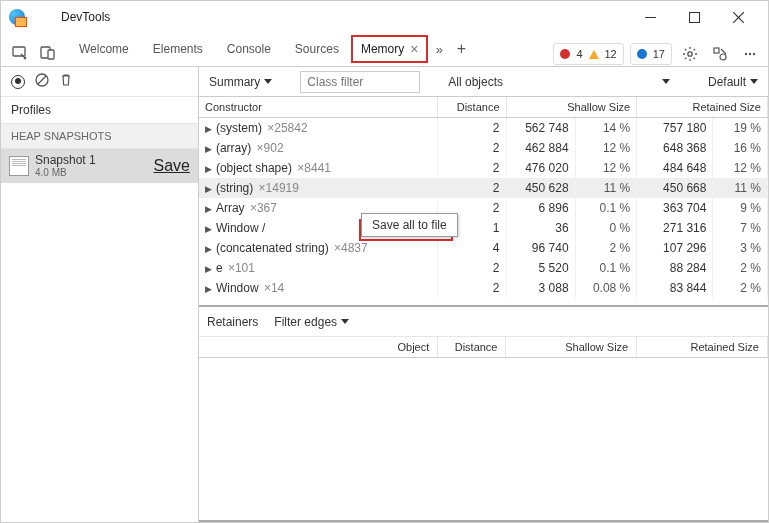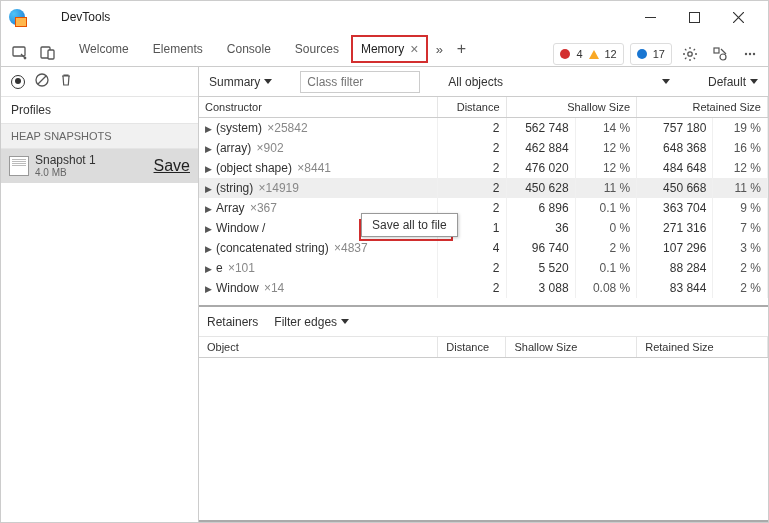--- a/index.html
+++ b/index.html
@@ -56,21 +56,21 @@
 .htable td.num { text-align: right; }
 .htable td.pct { text-align: right; color: #555; }
 .htable tr.selected td { background: #eee; }
 .expander { color: #555; margin-right: 4px; font-size: 9px; cursor: pointer; }
 .count { color: #888; margin-left: 2px; }
 .context-menu { position: absolute; border: 1px solid #999; background: #fff; padding: 4px 10px; font-size: 12px; box-shadow: 1px 1px 3px rgba(0,0,0,0.2); cursor: pointer; }
 .highlight-box { border: 2px solid #d32f2f; position: absolute; pointer-events: none; }
 .retainers-bar { height: 30px; display: flex; align-items: center; gap: 12px; padding: 0 8px; border-bottom: 1px solid #e5e5e5; }
 .retainers-table { flex: 1; overflow: auto; border-bottom: 2px solid #aaa; }
 .rtable { width: 100%; border-collapse: collapse; font-size: 12px; }
-.rtable th { text-align: left; padding: 4px 8px; border-bottom: 1px solid #ccc; border-right: 1px solid #e5e5e5; font-weight: normal; font-size: 11px; background: #fff; }
+.rtable th { text-align: right; padding: 4px 8px; border-bottom: 1px solid #ccc; border-right: 1px solid #e5e5e5; font-weight: normal; font-size: 11px; background: #fff; }
 .sub { font-size: 10px; color: #666; }
 </style>
 </head>
 <body>
 
 <div class="window">
   <div class="titlebar">
     <div class="app-icon"></div>
     <div class="title">DevTools</div>
     <div class="titlebar-spacer"></div>

